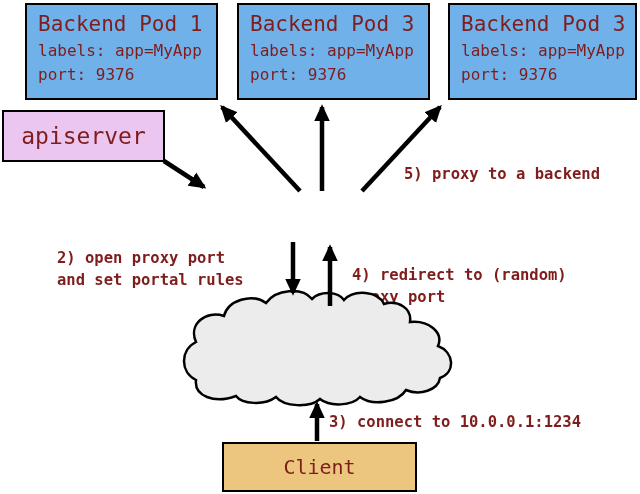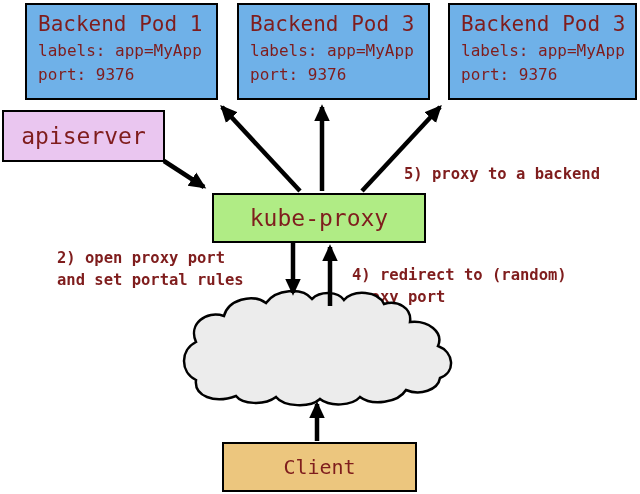--- a/index.html
+++ b/index.html
@@ -51,29 +51,27 @@
   </div>
   <div class="box pod pod3">
     <div class="pod-title">Backend Pod 3</div>
     <div class="pod-line">labels: app=MyApp</div>
     <div class="pod-line">port: 9376</div>
   </div>
 
   <div class="box apiserver">
     <span>apiserver</span>
   </div>
-  <div class="box kubeproxy">
-    <span>kube-proxy</span>
-  </div>
   <div class="box client">
     <span>Client</span>
   </div>
 
   <div class="note note2">2) open proxy port
 and set portal rules</div>
+  <div class="note note3">3) connect to 10.0.0.1:1234</div>
   <div class="note note4">4) redirect to (random)
 proxy port</div>
   <div class="note note5">5) proxy to a backend</div>
 
   <div class="iptables-label">iptables</div>
 
   <svg id="arrow-layer" viewBox="0 0 640 494" xmlns="http://www.w3.org/2000/svg">
     <defs>
       <marker id="ah" viewBox="0 0 10 10" refX="8" refY="5" markerWidth="4" markerHeight="4" orient="auto-start-reverse" markerUnits="strokeWidth">
         <path d="M0,0.6 L9.5,5 L0,9.4 Z" fill="#000"></path>

